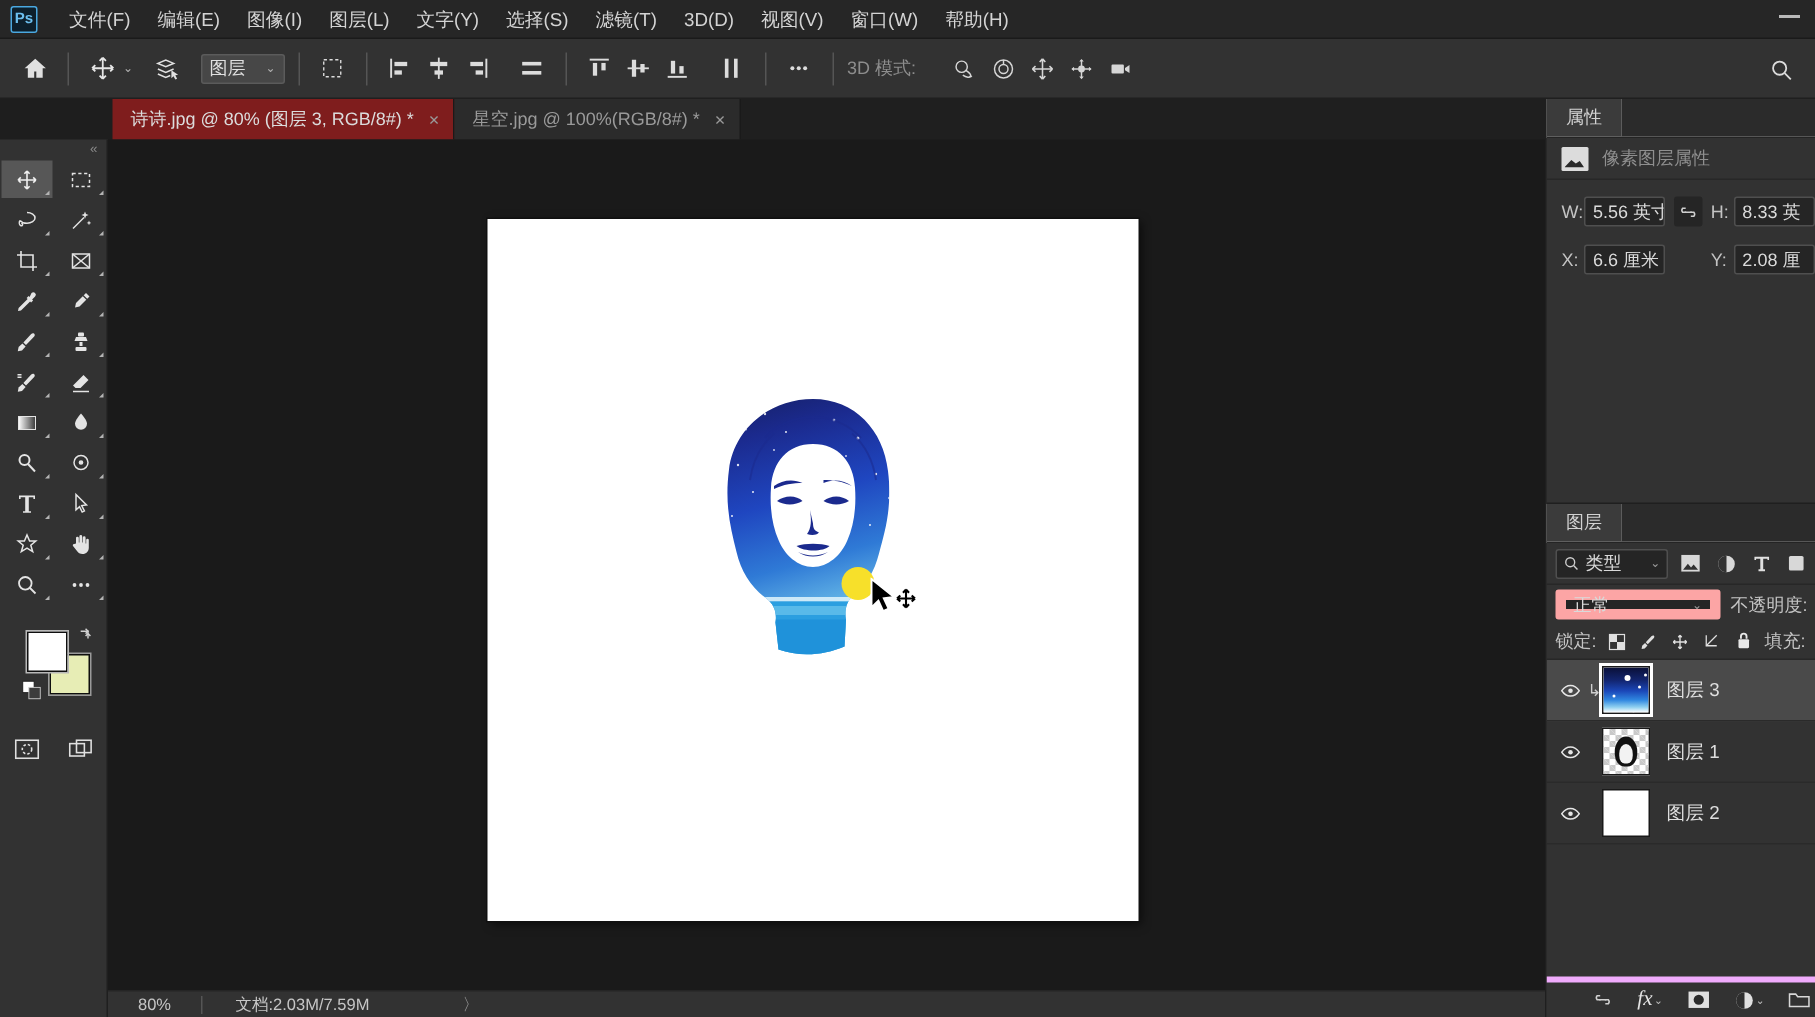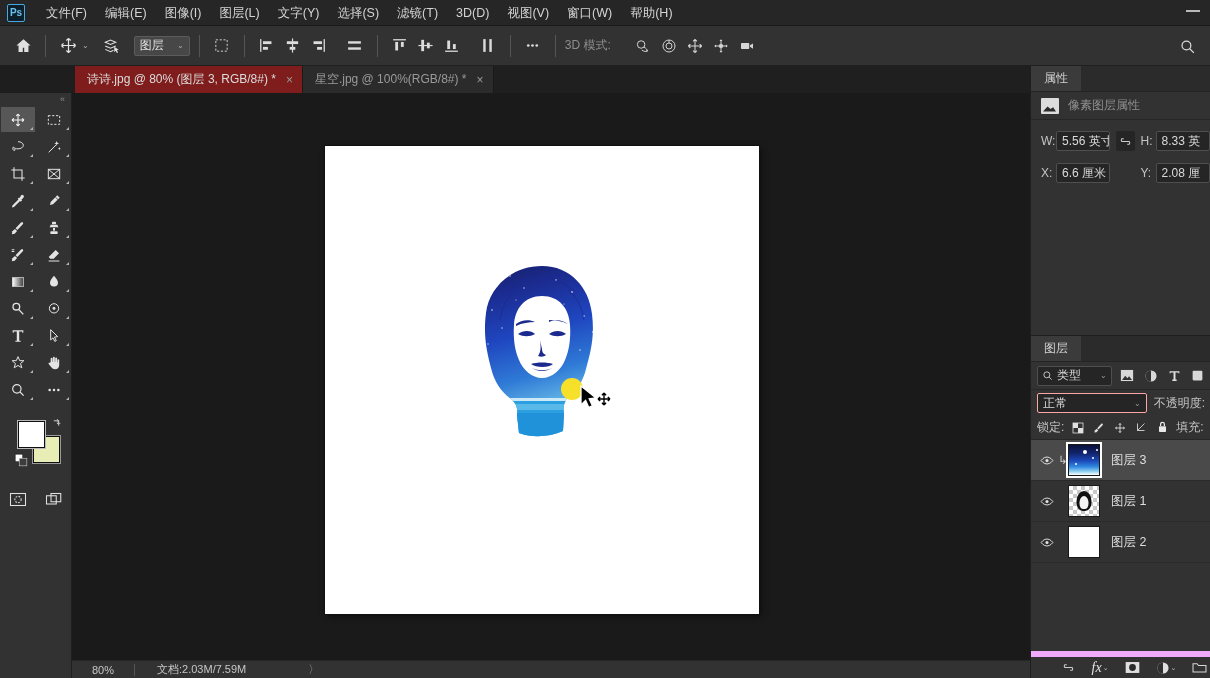--- a/index.html
+++ b/index.html
@@ -183,21 +183,21 @@
     border-radius: 2px; display: flex; align-items: center; padding: 0 4px;
     gap: 4px; font-size: 12px; color: #d8d8d8;
   }
   .lyr-kindsel .cv { margin-left: auto; font-size: 8px; color: #9a9a9a; }
   .lyr-ficon { width: 17px; height: 18px; display: flex; align-items: center; justify-content: center; color: #d8d8d8; }
 
   .lyr-blend {
     height: 26px; display: flex; align-items: center; padding: 0 6px; gap: 7px;
   }
   .blend-sel {
-    width: 110px; height: 20px; background: #252525; border: 1px solid #fca5a5;
+    width: 110px; height: 20px; background: #252525; border: 7px solid #fca5a5;
     border-radius: 2px; display: flex; align-items: center; padding: 0 5px;
     font-size: 12px; color: #dadada;
   }
   .blend-sel .cv { margin-left: auto; font-size: 8px; color: #9a9a9a; }
   .opacity-lab { font-size: 12px; color: #c4c4c4; white-space: nowrap; }
 
   .lyr-lock {
     height: 24px; display: flex; align-items: center; padding: 0 6px; gap: 7px;
     font-size: 12px; color: #c4c4c4; border-bottom: 1px solid #272727;
   }
@@ -214,21 +214,21 @@
   .thumb {
     width: 32px; height: 32px; border: 1px solid #191919; background: #fff;
     position: relative; overflow: hidden; flex: none;
   }
   .layer-row.selected .thumb { outline: 2px solid #ffffff; outline-offset: 0px; }
   .layer-name { margin-left: 11px; font-size: 12.5px; color: #dedede; white-space: nowrap; }
   .layer-row.hiddenlayer .layer-name { color: #cfcfcf; }
 
   .lyr-bottom {
     position: absolute; bottom: 0; left: 0; width: 180px; height: 27px;
-    background: #323232; border-top: 6px solid #f0abfc;
+    background: #323232; border-top: 4px solid #f0abfc;
     display: flex; align-items: center; justify-content: center; gap: 16px;
     padding-left: 26px;
   }
   .lyr-bbtn { color: #d8d8d8; display: flex; align-items: center; }
 
   
   .th-blue {
     position: absolute; inset: 0;
     background: linear-gradient(180deg,#0a1038 0%,#12246e 28%,#1b47b8 52%,#2f86e0 72%,#8fd0f0 88%,#ffffff 100%);
   }

